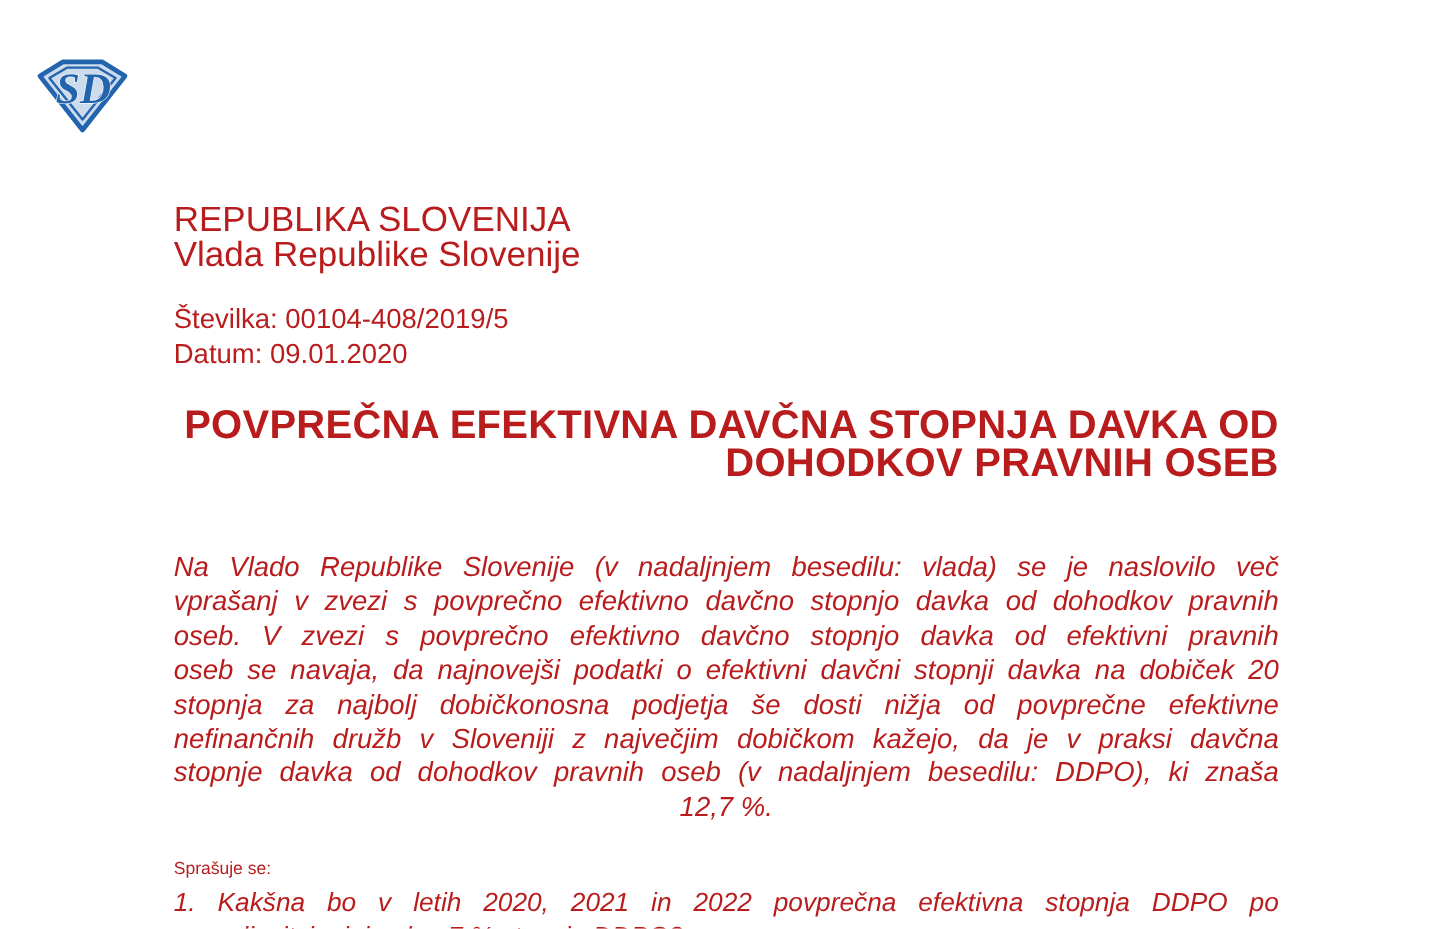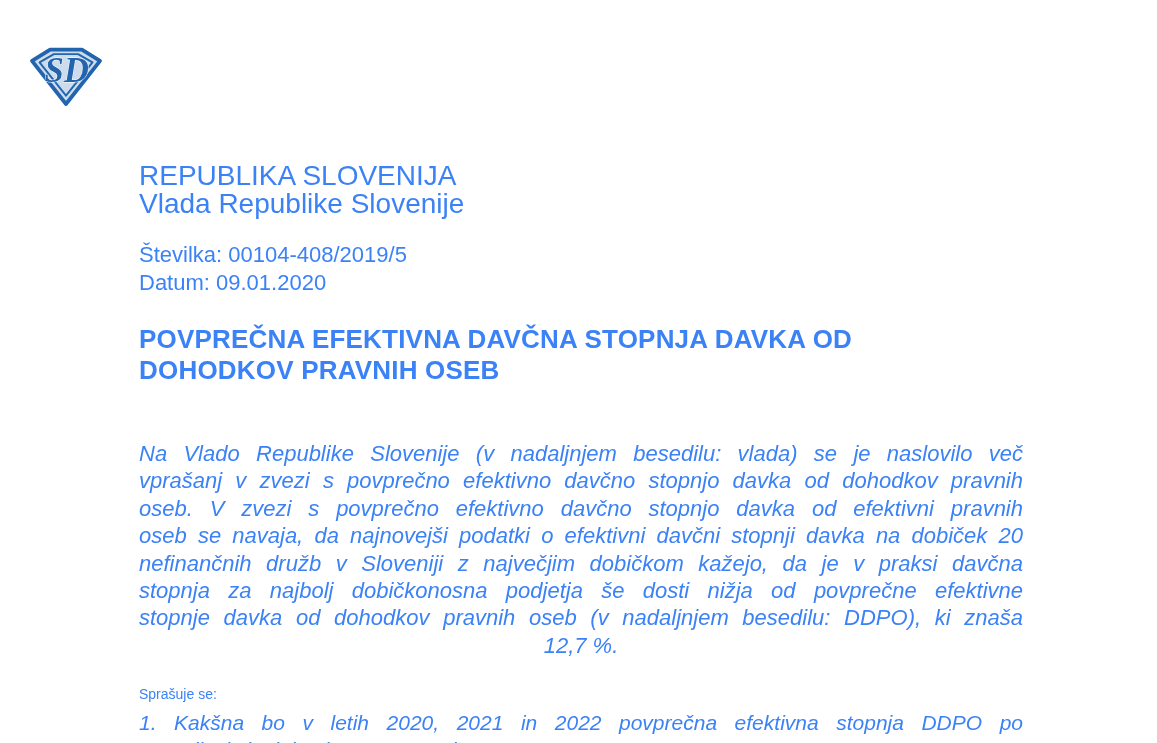--- a/index.html
+++ b/index.html
@@ -4,21 +4,21 @@
 <style>
   * { margin: 0; padding: 0; box-sizing: border-box; }
   html, body { background: #ffffff; }
   .page {
     position: relative;
     width: 1157px;
     height: 743px;
     background: #ffffff;
     overflow: hidden;
     font-family: "Liberation Sans", sans-serif;
-    color: #3b82f6;
+    color: #b91c1c;
   }
   .logo {
     position: absolute;
     left: 28px;
     top: 45px;
     width: 76px;
     height: 62px;
   }
   .org-block {
     position: absolute;
@@ -34,22 +34,22 @@
     top: 241px;
     font-size: 22px;
     line-height: 27.5px;
     white-space: nowrap;
   }
   .doc-title {
     position: absolute;
     left: 139px;
     top: 324px;
     width: 884px;
-    text-align: left;
-    font-size: 26px;
+    text-align: right;
+    font-size: 32px;
     font-weight: bold;
     line-height: 30.5px;
     letter-spacing: 0.2px;
   }
   .body-par {
     position: absolute;
     left: 139px;
     top: 440px;
     width: 884px;
     font-size: 22px;
@@ -114,22 +114,22 @@
   <div class="doc-title">
     <div>POVPREČNA EFEKTIVNA DAVČNA STOPNJA DAVKA OD</div>
     <div>DOHODKOV PRAVNIH OSEB</div>
   </div>
 
   <div class="body-par">
     <div class="jline">Na Vlado Republike Slovenije (v nadaljnjem besedilu: vlada) se je naslovilo več</div>
     <div class="jline">vprašanj v zvezi s povprečno efektivno davčno stopnjo davka od dohodkov pravnih</div>
     <div class="jline">oseb. V zvezi s povprečno efektivno davčno stopnjo davka od efektivni pravnih</div>
     <div class="jline">oseb se navaja, da najnovejši podatki o efektivni davčni stopnji davka na dobiček 20</div>
+    <div class="jline">stopnja za najbolj dobičkonosna podjetja še dosti nižja od povprečne efektivne</div>
     <div class="jline">nefinančnih družb v Sloveniji z največjim dobičkom kažejo, da je v praksi davčna</div>
-    <div class="jline">stopnja za najbolj dobičkonosna podjetja še dosti nižja od povprečne efektivne</div>
     <div class="jline">stopnje davka od dohodkov pravnih oseb (v nadaljnjem besedilu: DDPO), ki znaša</div>
     <div class="plain">12,7 %.</div>
   </div>
 
   <div class="q-intro">Sprašuje se:</div>
   <div class="q-line1">1. Kakšna bo v letih 2020, 2021 in 2022 povprečna efektivna stopnja DDPO po</div>
   <div class="q-line2">uveljavitvi minimalne 7 % stopnje DDPO?</div>
 
 </div>
 

